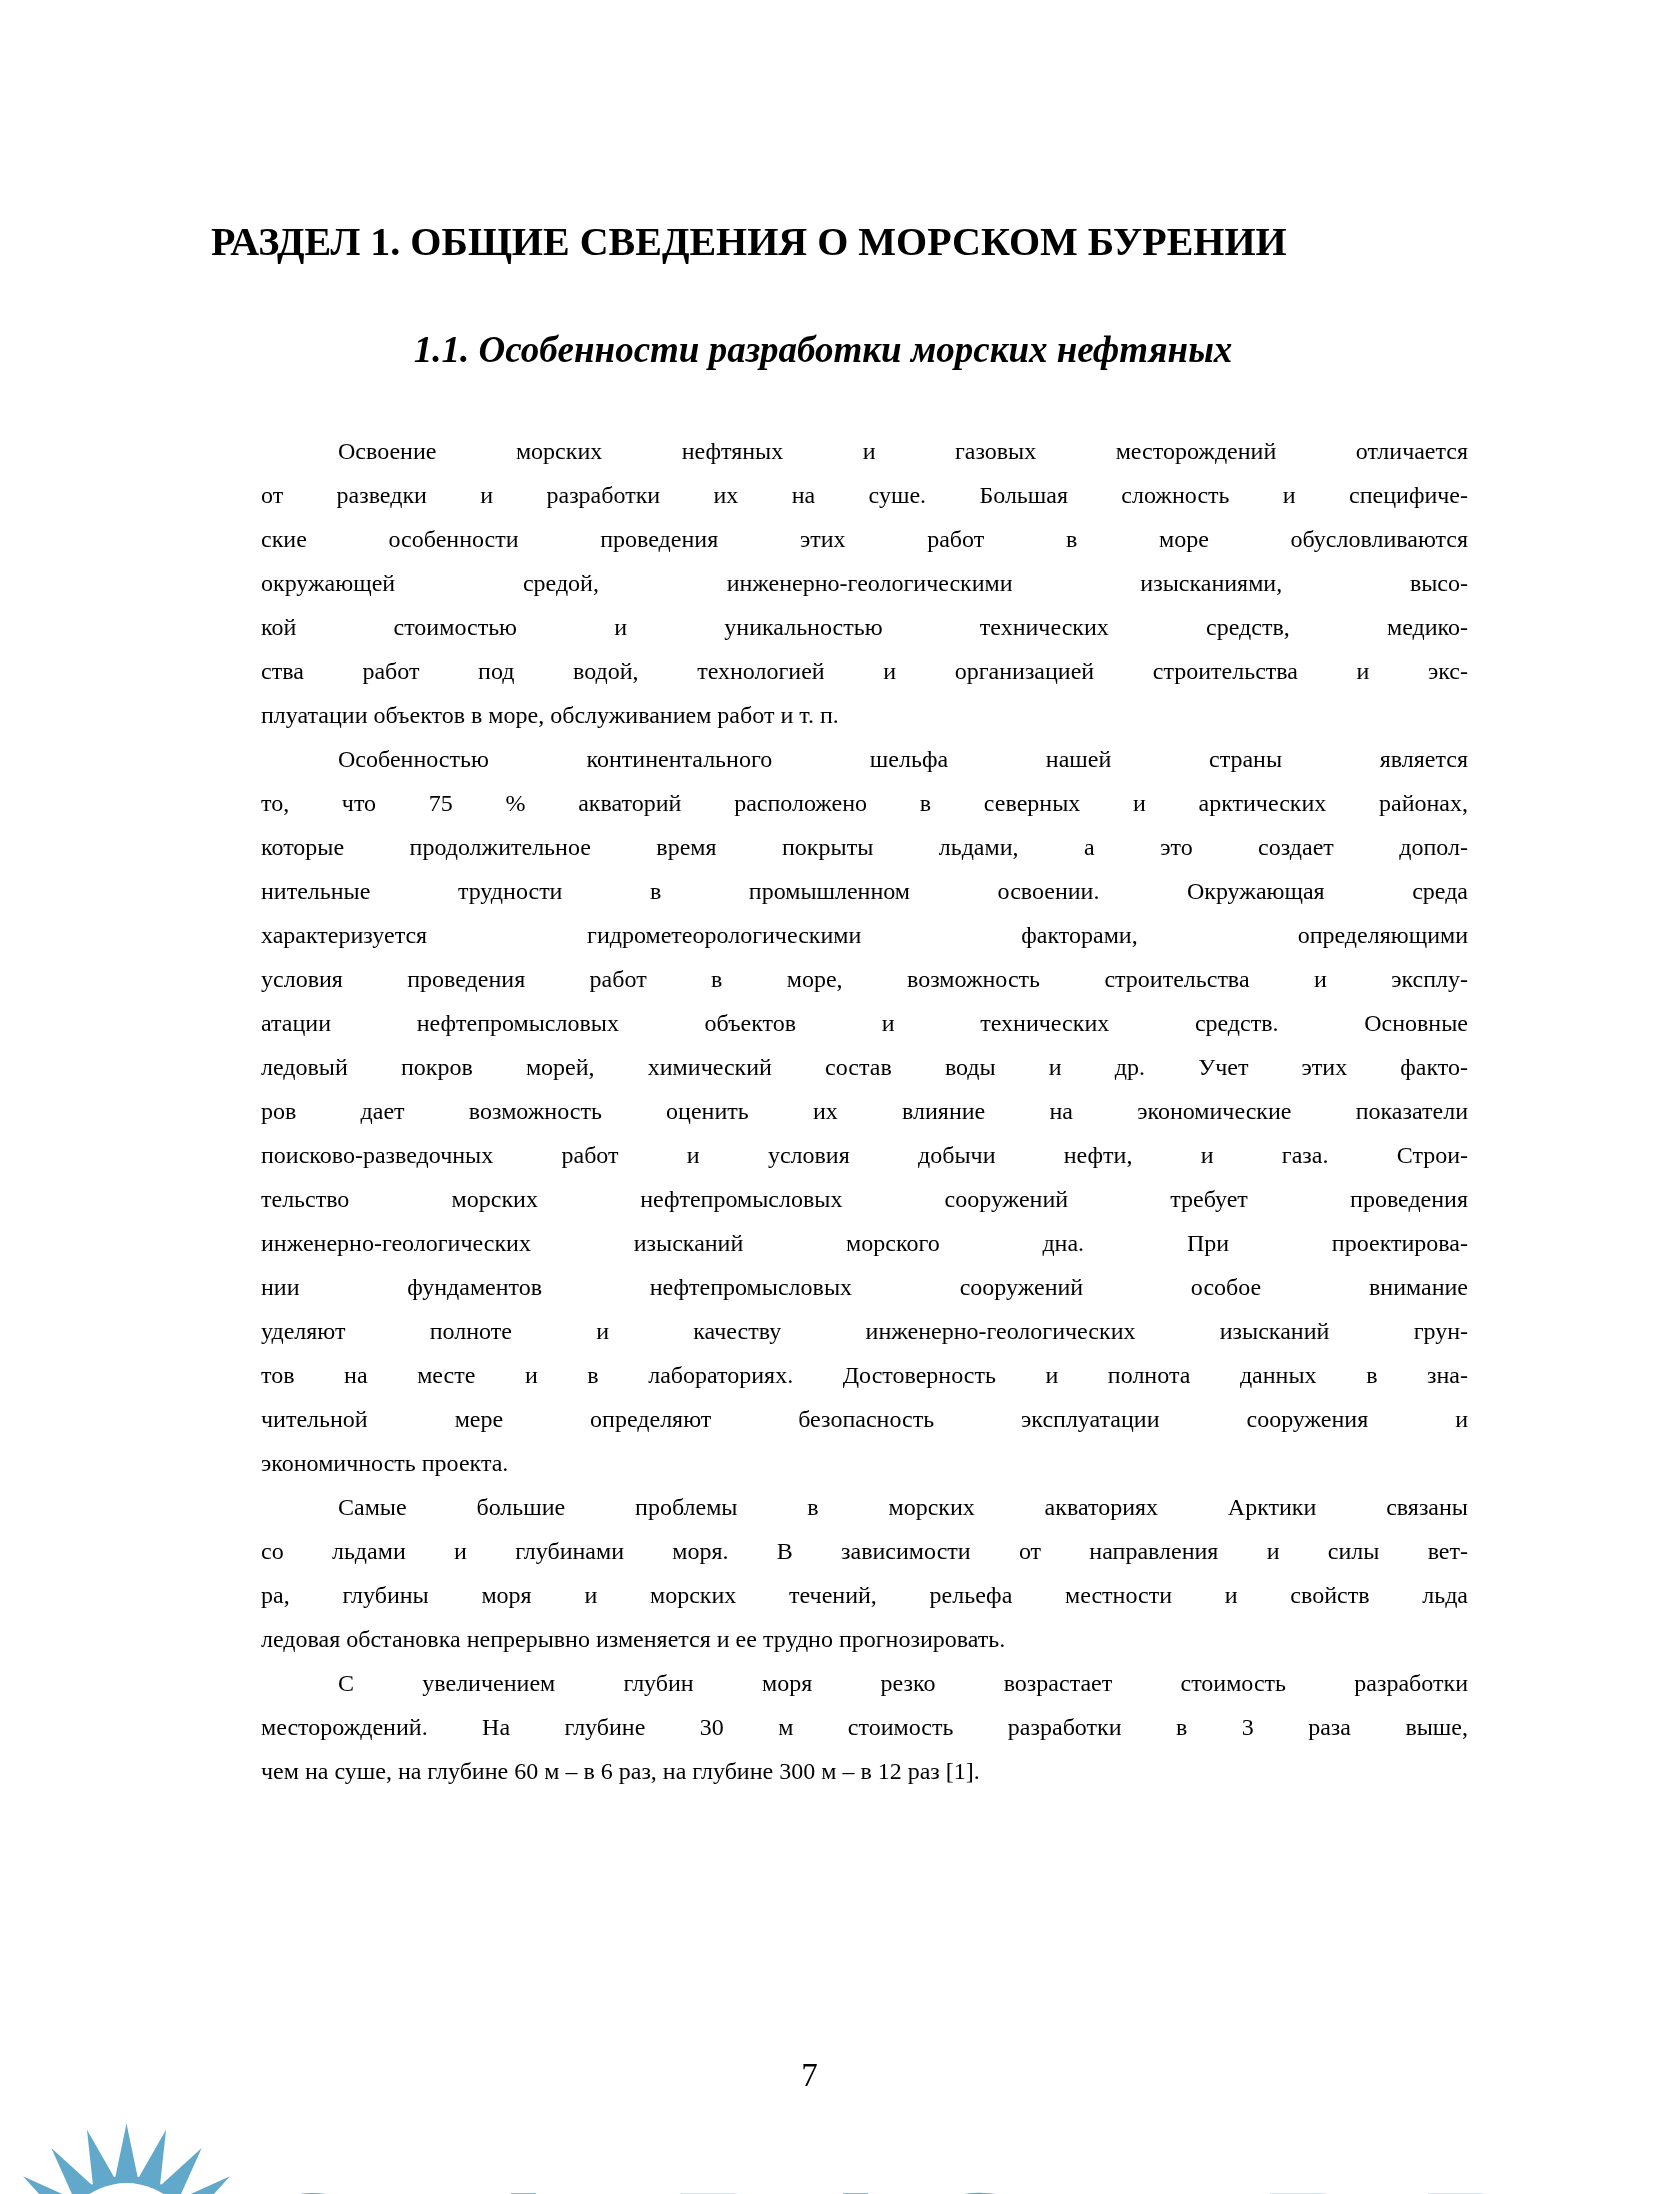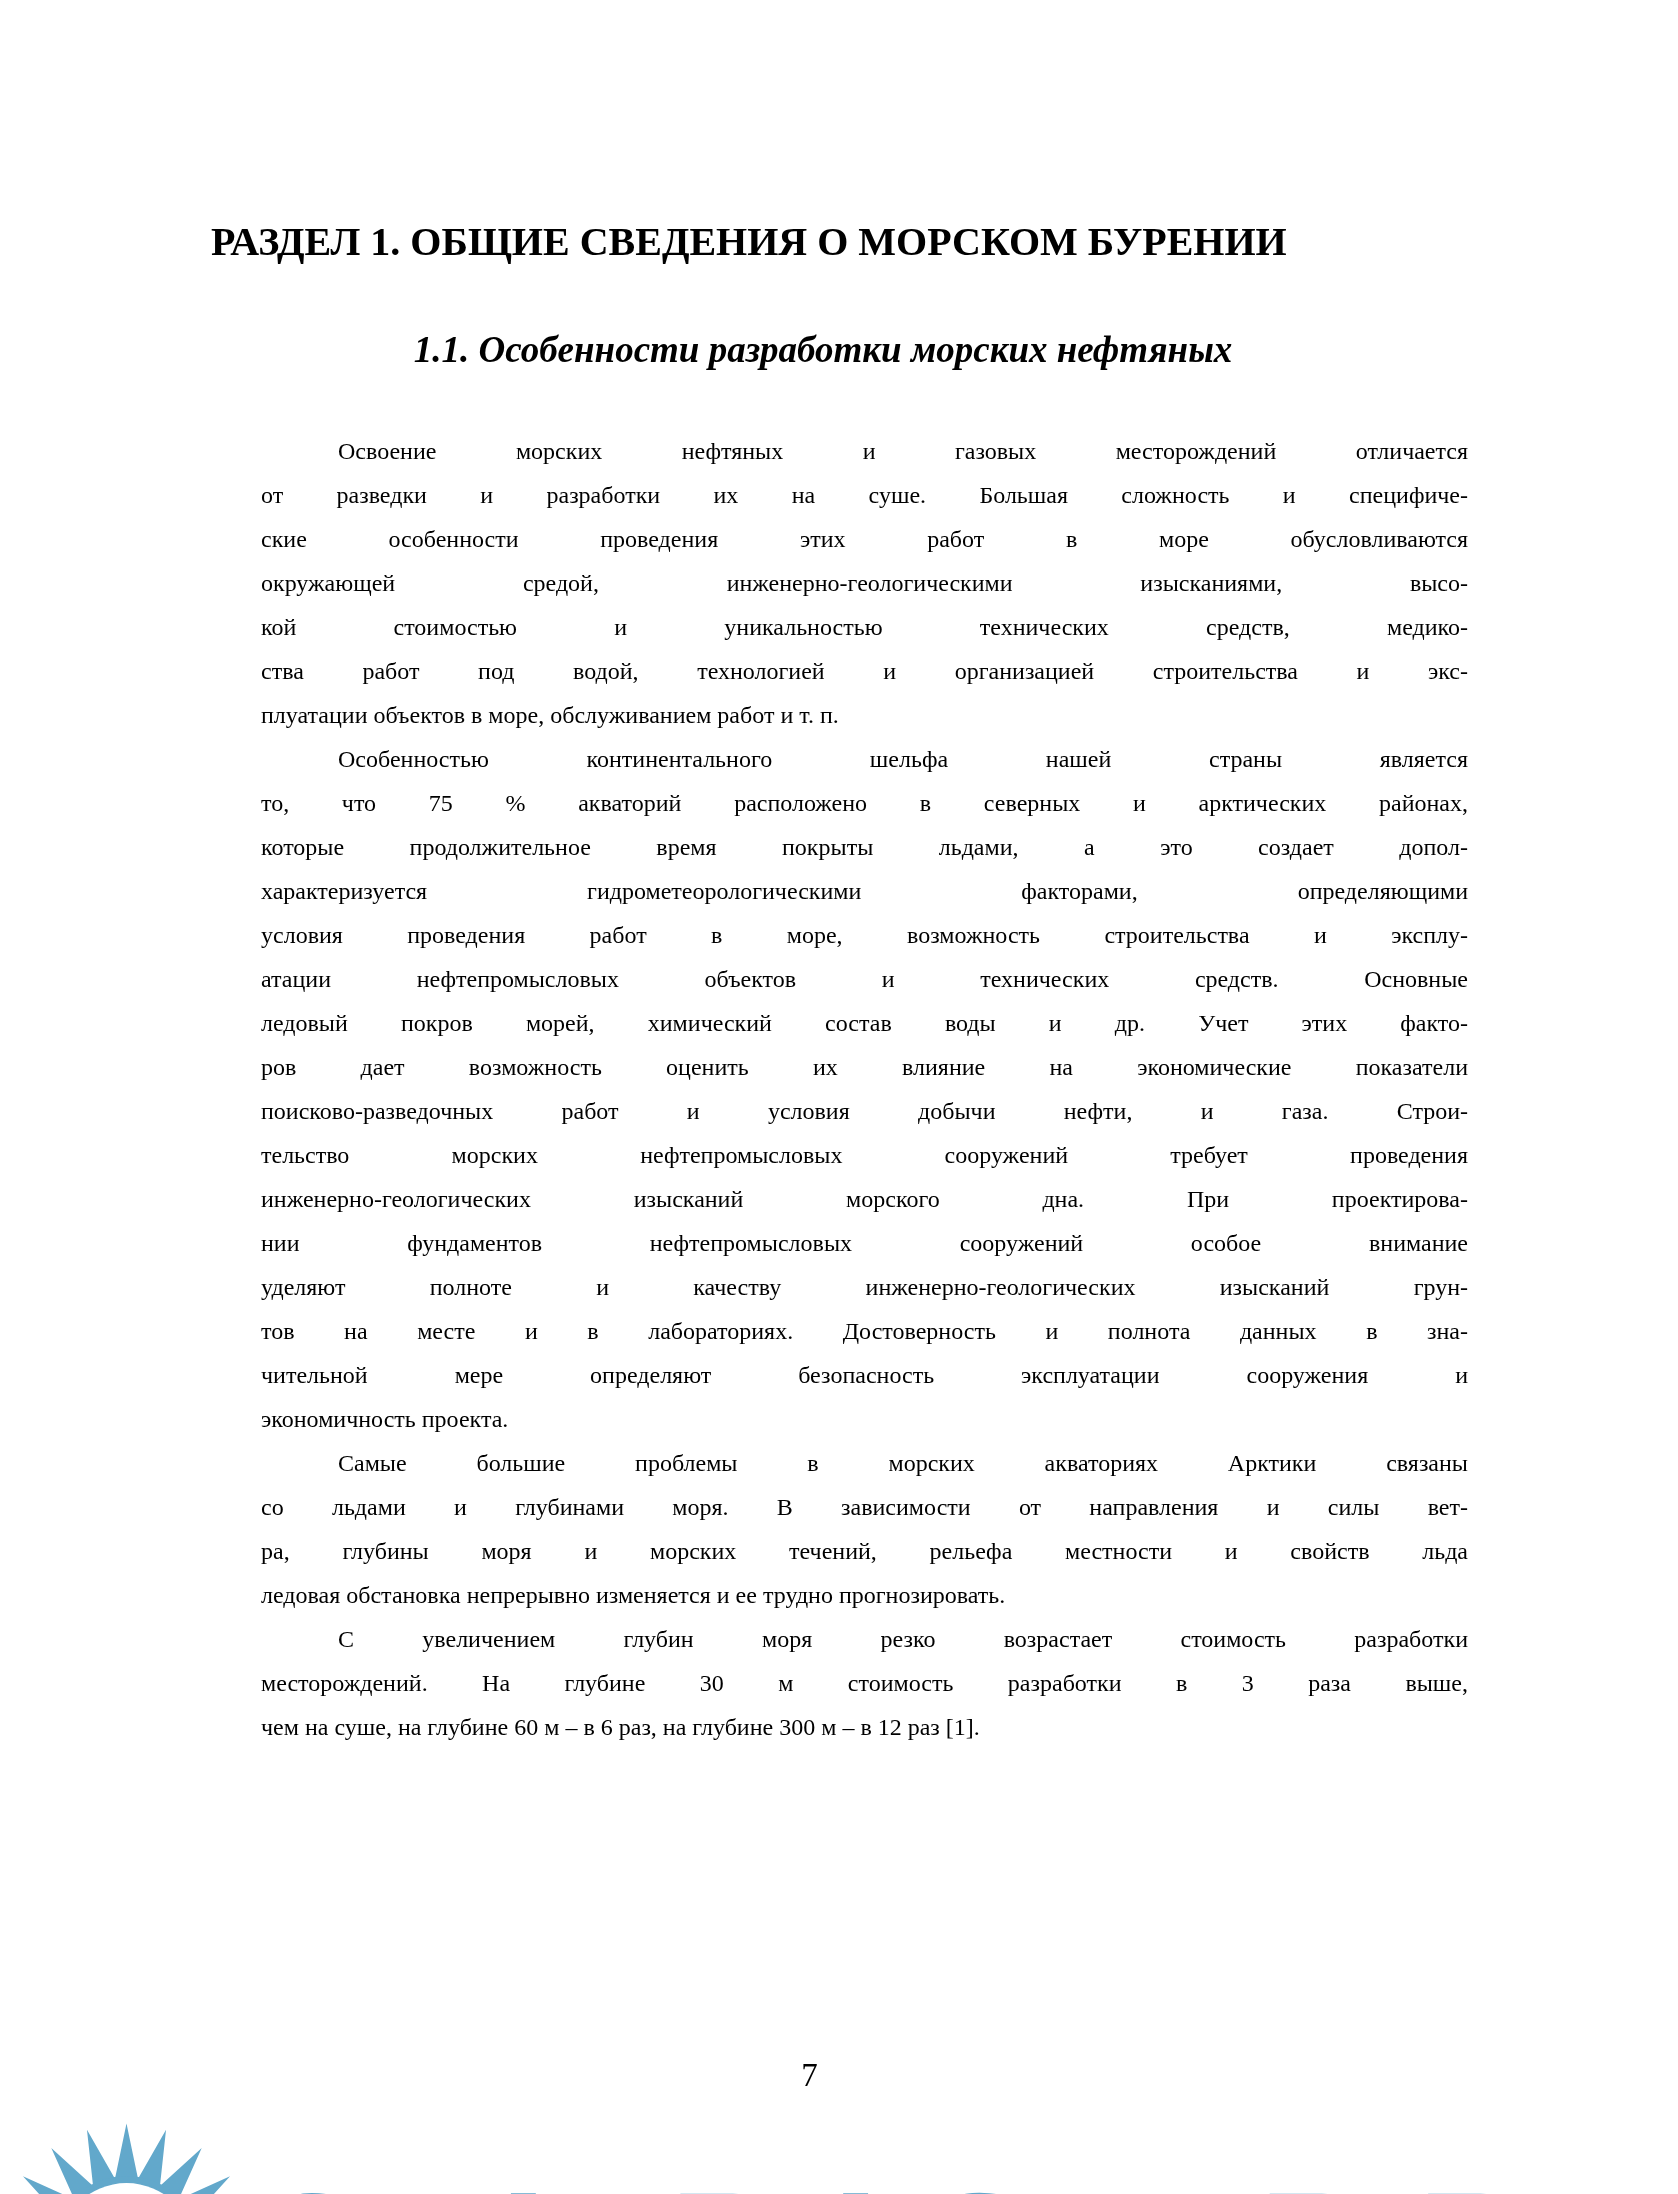--- a/index.html
+++ b/index.html
@@ -47,20 +47,21 @@
         <div class="line">ские особенности проведения этих работ в море обусловливаются</div>
         <div class="line">окружающей средой, инженерно-геологическими изысканиями, высо-</div>
         <div class="line">кой стоимостью и уникальностью технических средств, медико-</div>
         <div class="line">ства работ под водой, технологией и организацией строительства и экс-</div>
         <div class="line para-last">плуатации объектов в море, обслуживанием работ и т. п.</div>
       </div>
       <div class="paragraph">
         <div class="line para-first">Особенностью континентального шельфа нашей страны является</div>
         <div class="line">то, что 75 % акваторий расположено в северных и арктических районах,</div>
         <div class="line">которые продолжительное время покрыты льдами, а это создает допол-</div>
+        <div class="line">нительные трудности в промышленном освоении. Окружающая среда</div>
         <div class="line">характеризуется гидрометеорологическими факторами, определяющими</div>
         <div class="line">условия проведения работ в море, возможность строительства и эксплу-</div>
         <div class="line">атации нефтепромысловых объектов и технических средств. Основные</div>
         <div class="line">ледовый покров морей, химический состав воды и др. Учет этих факто-</div>
         <div class="line">ров дает возможность оценить их влияние на экономические показатели</div>
         <div class="line">поисково-разведочных работ и условия добычи нефти, и газа. Строи-</div>
         <div class="line">тельство морских нефтепромысловых сооружений требует проведения</div>
         <div class="line">инженерно-геологических изысканий морского дна. При проектирова-</div>
         <div class="line">нии фундаментов нефтепромысловых сооружений особое внимание</div>
         <div class="line">уделяют полноте и качеству инженерно-геологических изысканий грун-</div>

